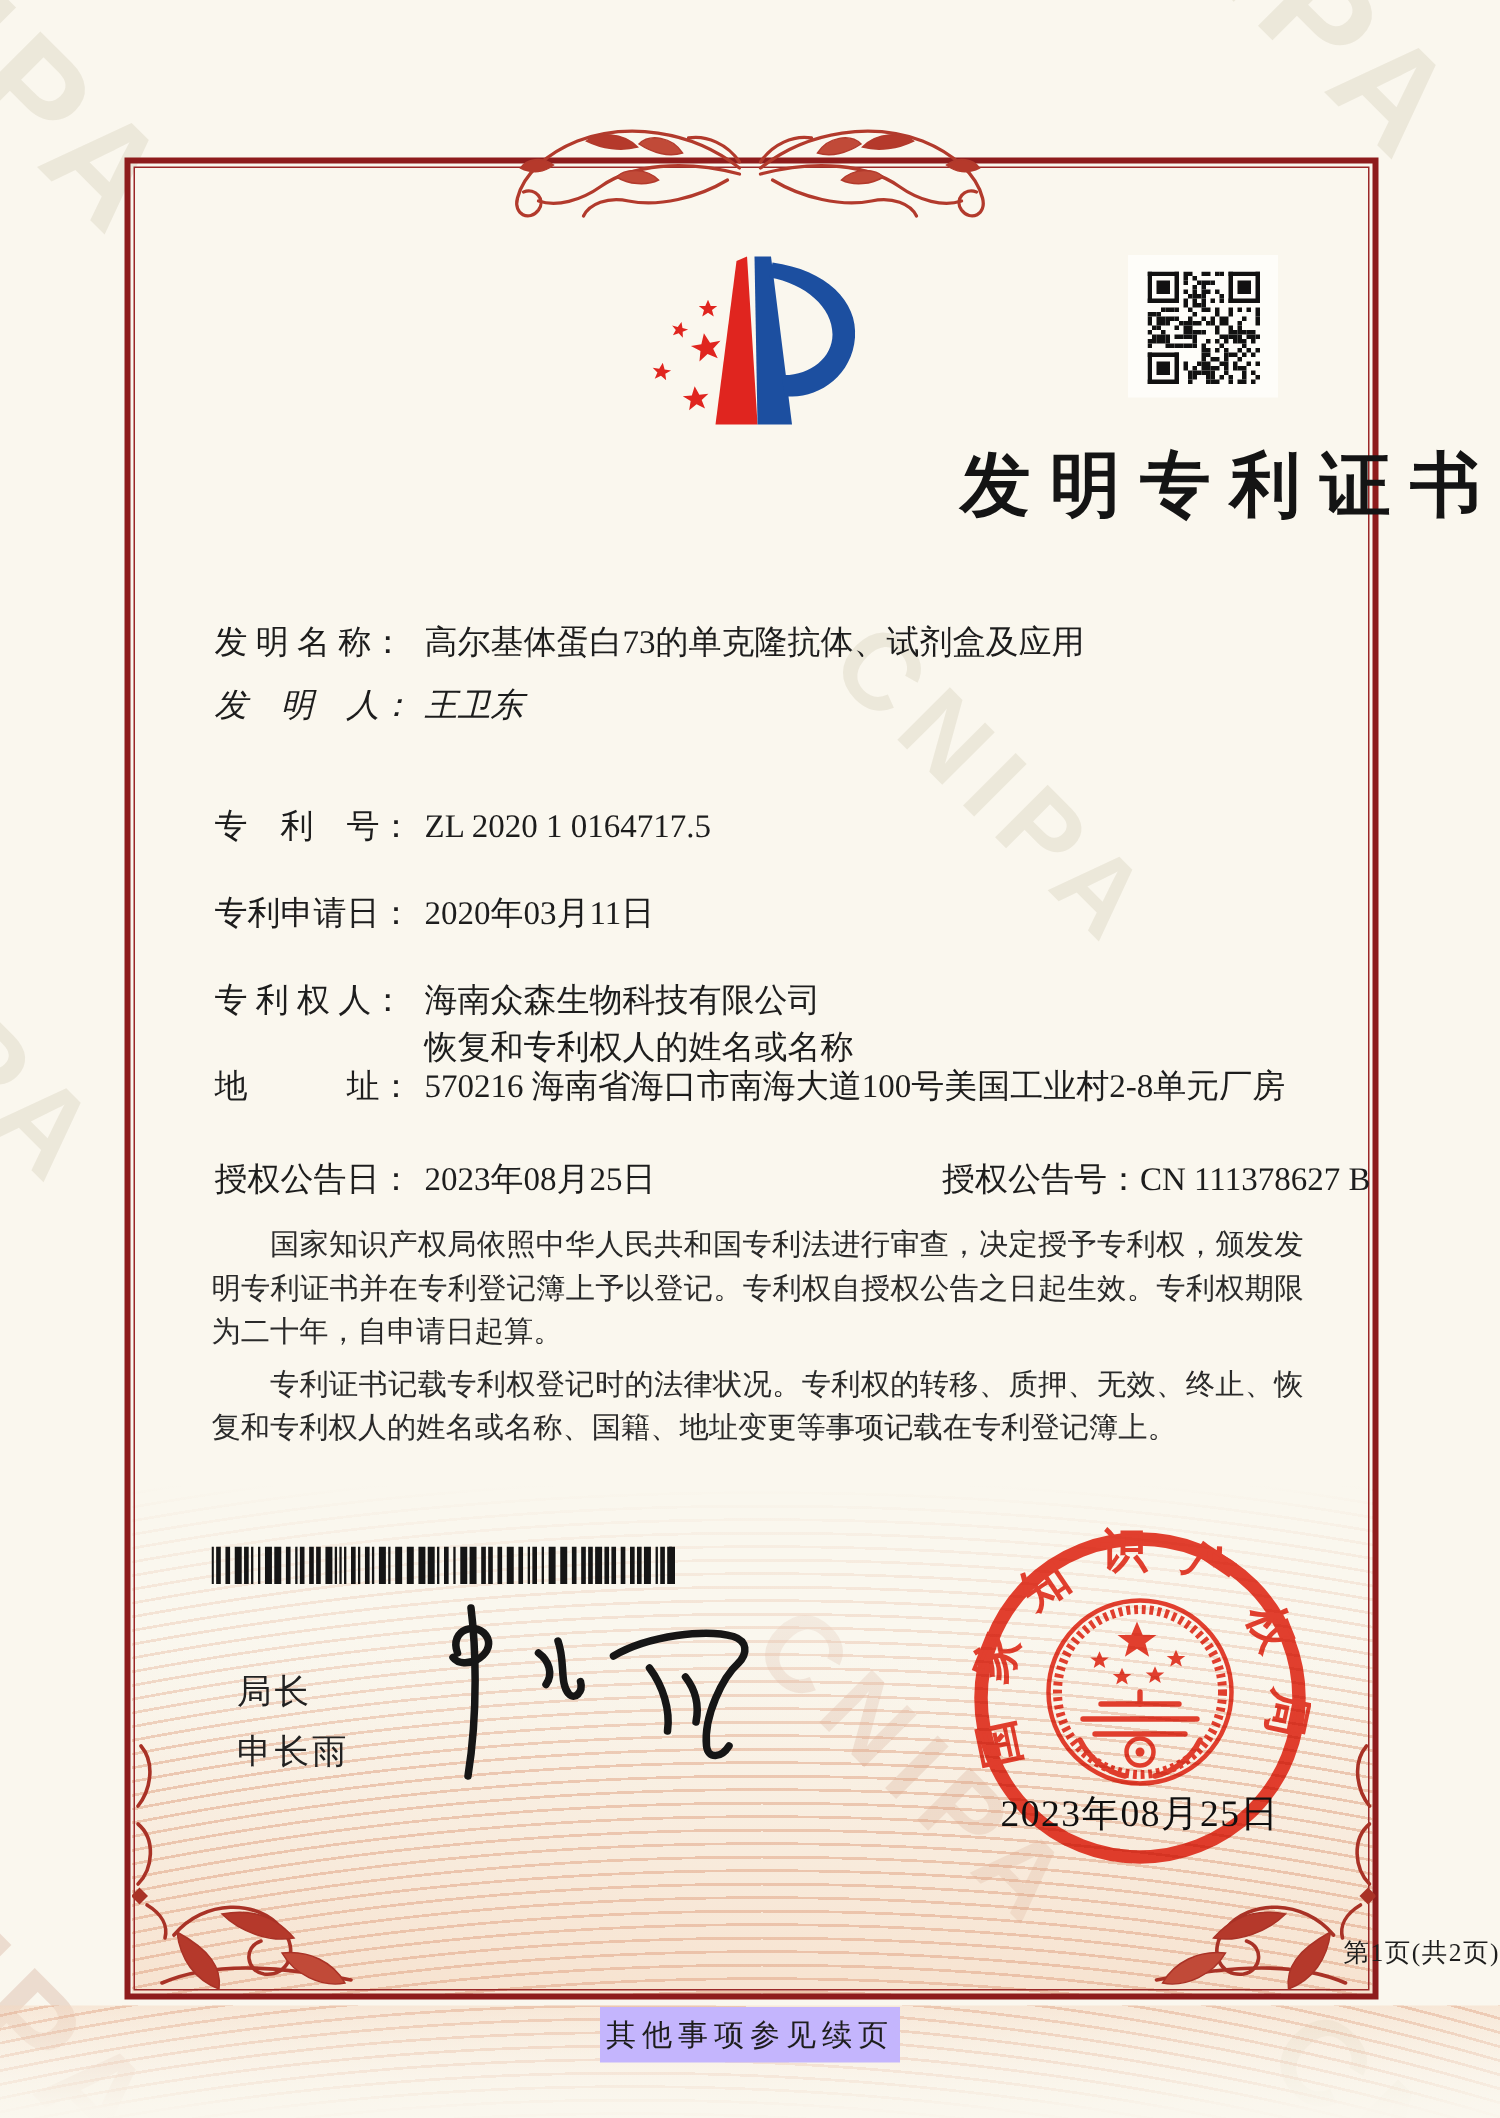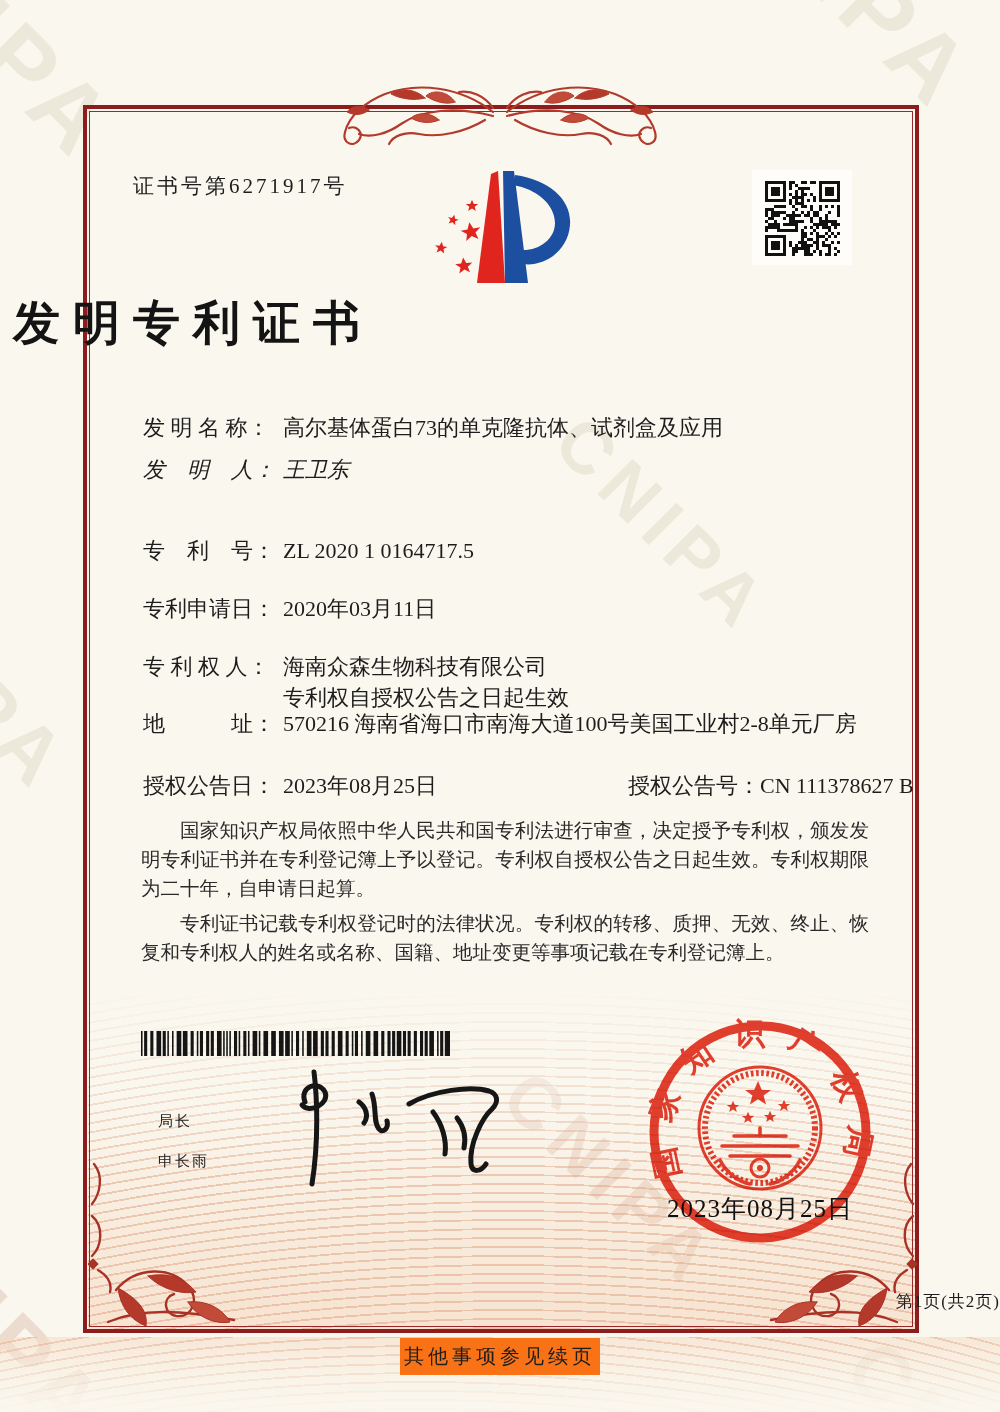--- a/index.html
+++ b/index.html
@@ -36,38 +36,38 @@
     position:absolute; left:83px; top:105px; width:836px; height:1228px;
     border:4px solid #8e1c1c; box-sizing:border-box; z-index:3; pointer-events:none;
   }
   .frame .inner{
     position:absolute; inset:2px; border:1.6px solid #9b2828;
   }
   .orn{position:absolute; z-index:4; pointer-events:none;}
   
   .certno{position:absolute; left:133px; top:172px; font-size:21px; letter-spacing:3px; z-index:5;}
   .title{
-    position:absolute; left:0; right:0; top:292px; text-align:left; z-index:5;
+    position:absolute; left:0; right:0; top:292px; text-align:right; z-index:5;
     font-size:47px; font-weight:bold; letter-spacing:13px; padding-left:13px; color:#141414;
   }
   .row{position:absolute; left:143px; font-size:22px; z-index:5; line-height:31px;}
   .row .lab{display:inline-block; width:140px; vertical-align:top; white-space:pre;}
   .row .val{display:inline-block; vertical-align:top;}
   .row .val.wrapped{width:606px;}
   .grantno{position:absolute; left:485px; top:0; white-space:nowrap;}
   .bodytext{
     position:absolute; left:141px; top:816px; width:740px; z-index:5;
     font-size:19.5px; line-height:29px; text-align:justify; color:#2a2a2a;
   }
   .bodytext p{margin:0 12px 6px 0; text-indent:2em;}
   .director{position:absolute; left:158px; font-family:"Liberation Sans","DejaVu Sans",sans-serif;
-    font-size:15px; color:#222; z-index:6; letter-spacing:2px;}
+    font-size:23px; color:#222; z-index:6; letter-spacing:2px;}
   .pagenum{position:absolute; left:0; right:0; top:1290px; text-align:right; font-size:17px; z-index:6; letter-spacing:1px;}
   .notewrap{position:absolute; left:0; right:0; top:1338px; text-align:center; z-index:6;}
-  .note{display:inline-block; background:#f97316; padding:5px 4px; font-size:20px; letter-spacing:4px;}
+  .note{display:inline-block; background:#c4b5fd; padding:5px 4px; font-size:20px; letter-spacing:4px;}
   .sealdate{
     position:absolute; left:646px; top:1192px; width:228px; text-align:center;
     font-size:25px; color:#101010; z-index:8; letter-spacing:1px;
   }
   svg{display:block;}
   .abs{position:absolute;}
 </style>
 </head>
 <body>
 
@@ -125,21 +125,20 @@
       <path d="M28 130 C48 106 84 106 100 126 C112 140 104 158 88 156 C76 154 74 138 86 134"></path>
       <path d="M20 162 C52 148 95 150 146 160"></path>
       <path d="M30 128 C52 140 60 152 58 166 C42 160 32 146 30 128 Z" fill="#b5392b" stroke-width="1"></path>
       <path d="M60 116 C80 112 96 118 108 132 C92 135 72 128 60 116 Z" fill="#b5392b" stroke-width="1"></path>
       <path d="M100 142 C118 140 134 148 142 162 C126 165 108 156 100 142 Z" fill="#c14a38" stroke-width="1"></path>
       <path d="M10 110 C20 116 24 124 22 132"></path>
       <rect x="1" y="100" width="8" height="8" transform="rotate(45 5 104)" fill="#a93226" stroke="none"></rect>
     </g>
   </svg>
 
-  <div class="certno">证书号第6271917号</div>
 
   <svg class="abs" style="left:425px; top:168px; z-index:5;" width="150" height="125" viewBox="0 0 150 125">
     <defs>
       <polygon id="lstar" points="0,-10 2.94,-3.1 10,-3.1 4.3,1.2 6.2,8.1 0,4 -6.2,8.1 -4.3,1.2 -10,-3.1 -2.94,-3.1"></polygon>
     </defs>
     <g fill="#e0251f">
       <use href="#lstar" transform="translate(47,38) scale(0.62)"></use>
       <use href="#lstar" transform="translate(28,52) scale(0.55) rotate(14)"></use>
       <use href="#lstar" transform="translate(46,64) scale(1.0) rotate(-10)"></use>
       <use href="#lstar" transform="translate(16,80) scale(0.62) rotate(8)"></use>
@@ -386,21 +385,21 @@
   <div class="row" style="top:454px;font-style:italic;">
     <span class="lab">发　明　人：</span><span class="val">王卫东</span>
   </div>
   <div class="row" style="top:535px;">
     <span class="lab">专　利　号：</span><span class="val">ZL 2020 1 0164717.5</span>
   </div>
   <div class="row" style="top:593px;">
     <span class="lab">专利申请日：</span><span class="val">2020年03月11日</span>
   </div>
   <div class="row" style="top:651px;">
-    <span class="lab">专 利 权 人：</span><span class="val"><span>海南众森生物科技有限公司</span><br><span>专利权自授权公告之日起生效</span></span>
+    <span class="lab">专 利 权 人：</span><span class="val"><span>海南众森生物科技有限公司</span><br><span>恢复和专利权人的姓名或名称</span></span>
   </div>
   <div class="row" style="top:708px;">
     <span class="lab">地　　　址：</span><span class="val wrapped">570216 海南省海口市南海大道100号美国工业村2-8单元厂房</span>
   </div>
   <div class="row" style="top:770px; width:760px;">
     <span class="lab">授权公告日：</span><span class="val">2023年08月25日</span>
     <span class="grantno"><span class="lab" style="width:auto;text-align:center;">授权公告号：</span><span class="val">CN 111378627 B</span></span>
   </div>
 
   <div class="bodytext">

